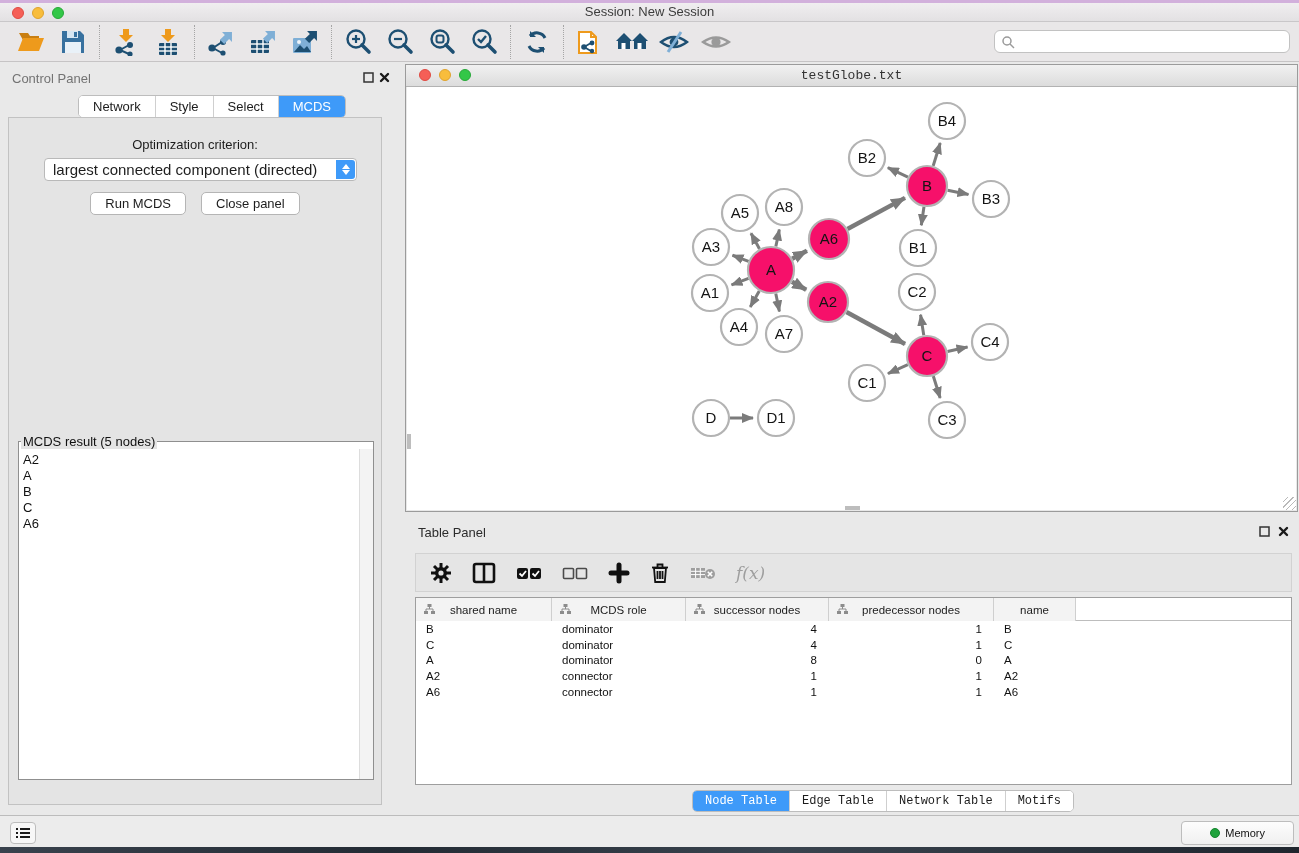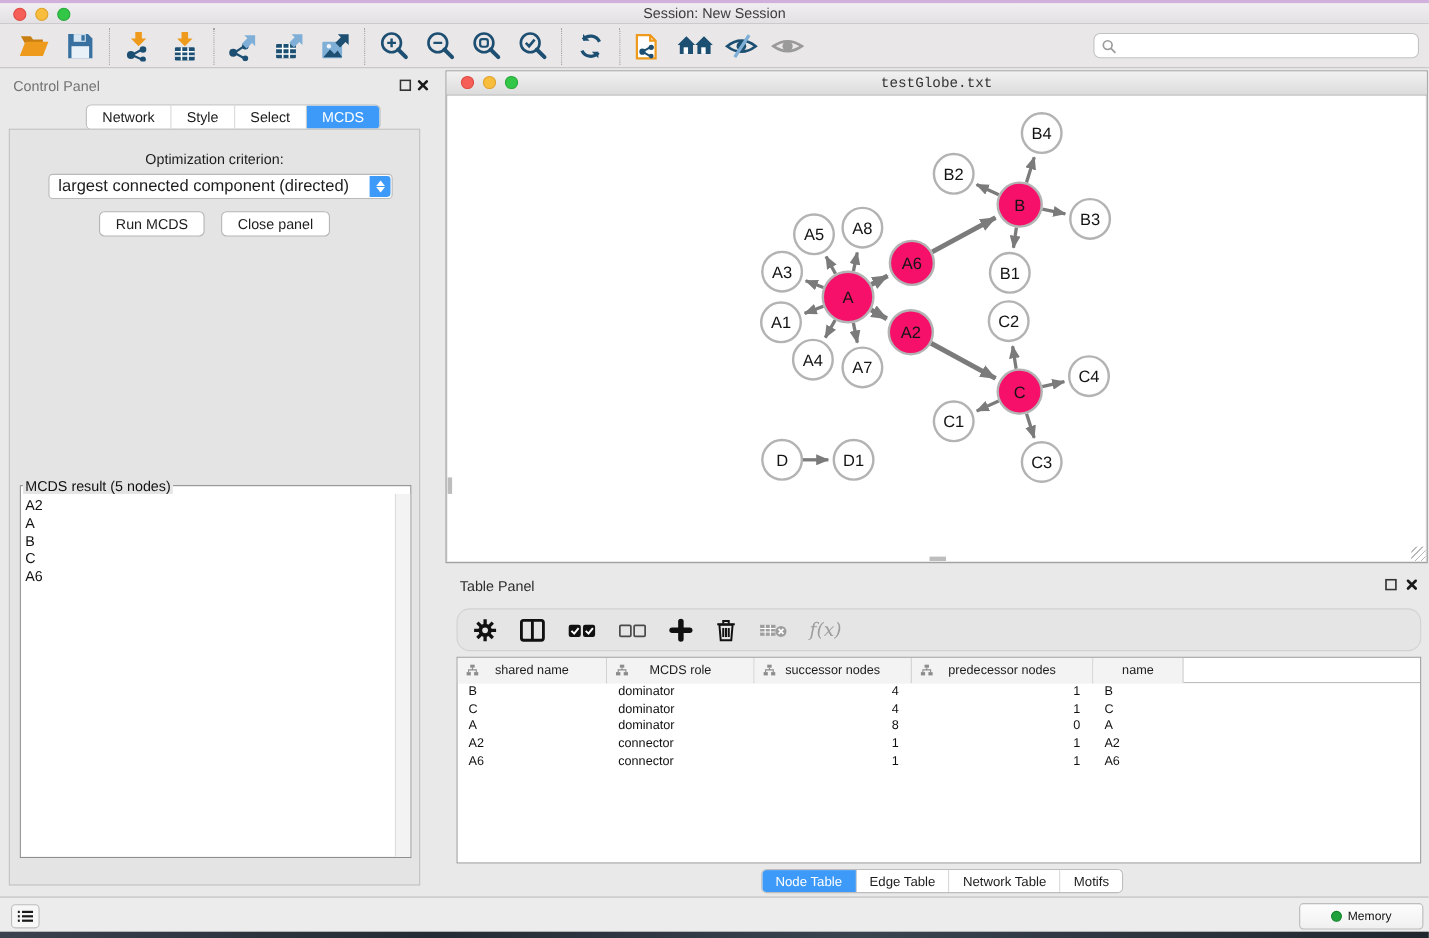--- a/index.html
+++ b/index.html
@@ -67,35 +67,35 @@
   .nw-canvas { position:absolute; left:1px; right:1px; top:22px; bottom:1px; background:#fff; }
   .scroll-mark-v { position:absolute; left:0; top:347px; width:4px; height:15px; background:#bdbdbd; }
   .scroll-mark-h { position:absolute; left:438px; bottom:0; width:15px; height:4px; background:#bdbdbd; }
   .resize-grip { position:absolute; right:1px; bottom:1px; width:13px; height:13px;
      background:repeating-linear-gradient(135deg, transparent 0 3px, #b9b9b9 3px 4px); }
 
   
   .table-panel { position:absolute; left:405px; top:519px; width:894px; height:296px; }
   .tp-title { position:absolute; left:13px; top:6px; font-size:13px; color:#2c2c2c; }
   .tp-toolbar { position:absolute; left:10px; top:34px; width:877px; height:39px; background:#e5e5e5;
-                border:1px solid #d2d2d2; border-radius:12px; display:flex; align-items:center; gap:20px; padding-left:14px; }
+                border:1px solid #d2d2d2; border-radius:0; display:flex; align-items:center; gap:20px; padding-left:14px; }
   .fx { font-family:"DejaVu Serif", serif; font-style:italic; font-size:17px; color:#9e9e9e; }
   .tp-table { position:absolute; left:10px; top:78px; width:877px; height:188px; border:1px solid #9e9e9e;
               background:#fff; overflow:hidden; }
   .th-row { position:absolute; left:0; top:0; right:0; height:23px; display:flex; border-bottom:1px solid #bdbdbd; }
   .th { position:relative; height:23px; background:#f3f3f3; border-right:1px solid #cfcfcf;
         display:flex; align-items:center; justify-content:center; font-size:11.5px; color:#1c1c1c; }
   .th .h-icon { position:absolute; left:8px; top:6px; }
   .tb-rows { position:absolute; left:0; top:25px; right:0; }
   .tb-row { display:flex; height:15.7px; font-size:11.5px; color:#111; }
   .td { overflow:hidden; white-space:nowrap; }
   .td.l { text-align:left; padding-left:10px; }
   .td.r { text-align:right; padding-right:12px; }
   .tp-tabs { left:287px; top:271px; }
-  .tp-tabs .seg { font-size:12px; padding:3px 12px; }
+  .tp-tabs .seg { font-size:12px; padding:3px 12px;font-family:Liberation Mono, monospace; }
 
   
   .statusbar { position:absolute; left:0; top:815px; width:1299px; height:32px; background:#ececec;
                border-top:1px solid #bcbcbc; }
   .status-left-btn { position:absolute; left:10px; top:6px; width:26px; height:22px; background:#f7f7f7;
                border:1px solid #bdbdbd; border-radius:4px; display:flex; align-items:center; justify-content:center; }
   .memory-btn { position:absolute; right:5px; top:5px; height:24px; background:linear-gradient(#fdfdfd,#f0f0f0);
                border:1px solid #bdbdbd; border-radius:4px; display:flex; align-items:center; gap:5px;
                padding:0 28px; font-size:11px; color:#111; }
   .memory-dot { width:10px; height:10px; border-radius:50%; background:#1fa23c; border:1px solid #14842d; }

